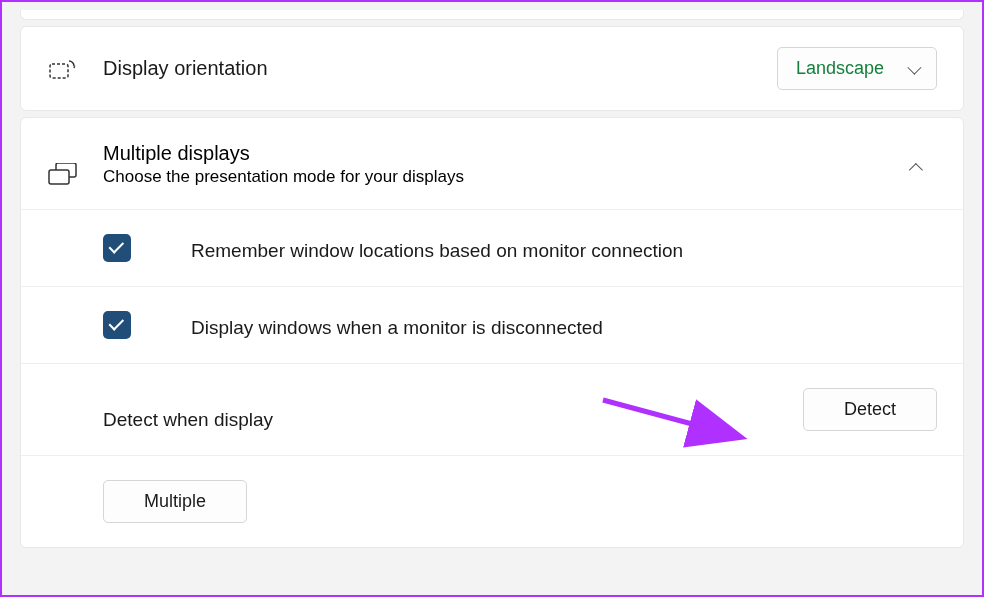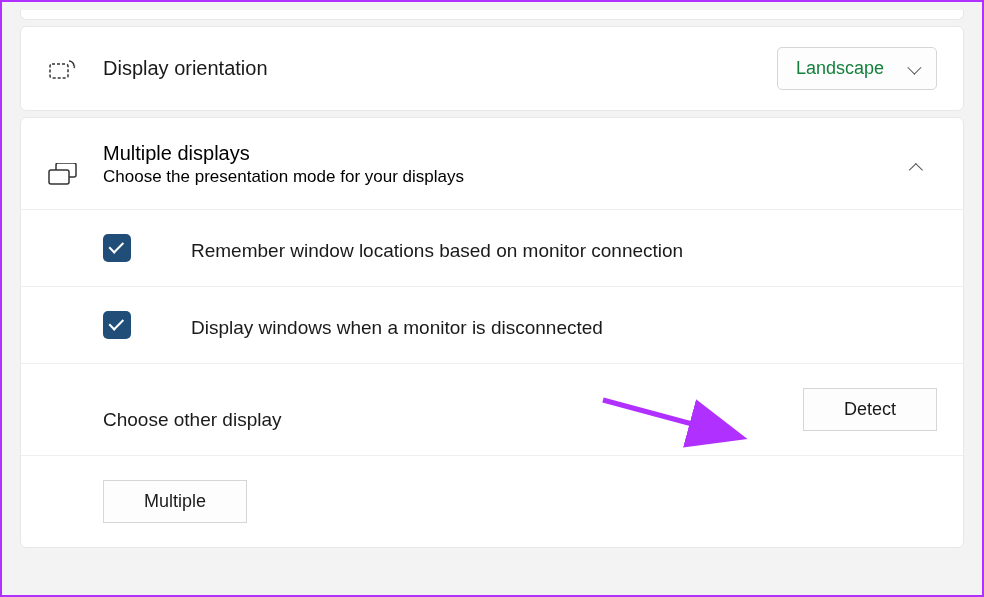--- a/index.html
+++ b/index.html
@@ -108,21 +108,21 @@
     .checkmark {
       width: 14px;
       height: 8px;
       border-left: 2.5px solid #fff;
       border-bottom: 2.5px solid #fff;
       transform: rotate(-45deg) translate(1px, -2px);
     }
     .btn {
       padding: 10px 40px;
       border: 1px solid #d6d6d6;
-      border-radius: 0;
+      border-radius: 5px;
       background: #fdfdfd;
       cursor: pointer;
       font-size: 18px;
       color: #1a1a1a;
     }
     .header-row {
       align-items: flex-end;
       padding-top: 24px;
       padding-bottom: 22px;
     }
@@ -185,21 +185,21 @@
   </div>
 
   <div class="sub-row">
     <div class="checkbox">
       <div class="checkmark"></div>
     </div>
     <div class="sub-row-content">Display windows when a monitor is disconnected</div>
   </div>
 
   <div class="sub-row">
-    <div class="sub-row-content">Choose other display</div>
+    <div class="sub-row-content">Detect when display</div>
     <button class="btn">Detect</button>
   </div>
 
   <div class="sub-row">
     <button class="btn">Multiple</button>
   </div>
 </div>
 
 <svg class="arrow-annotation" width="160" height="72">
   <defs>

